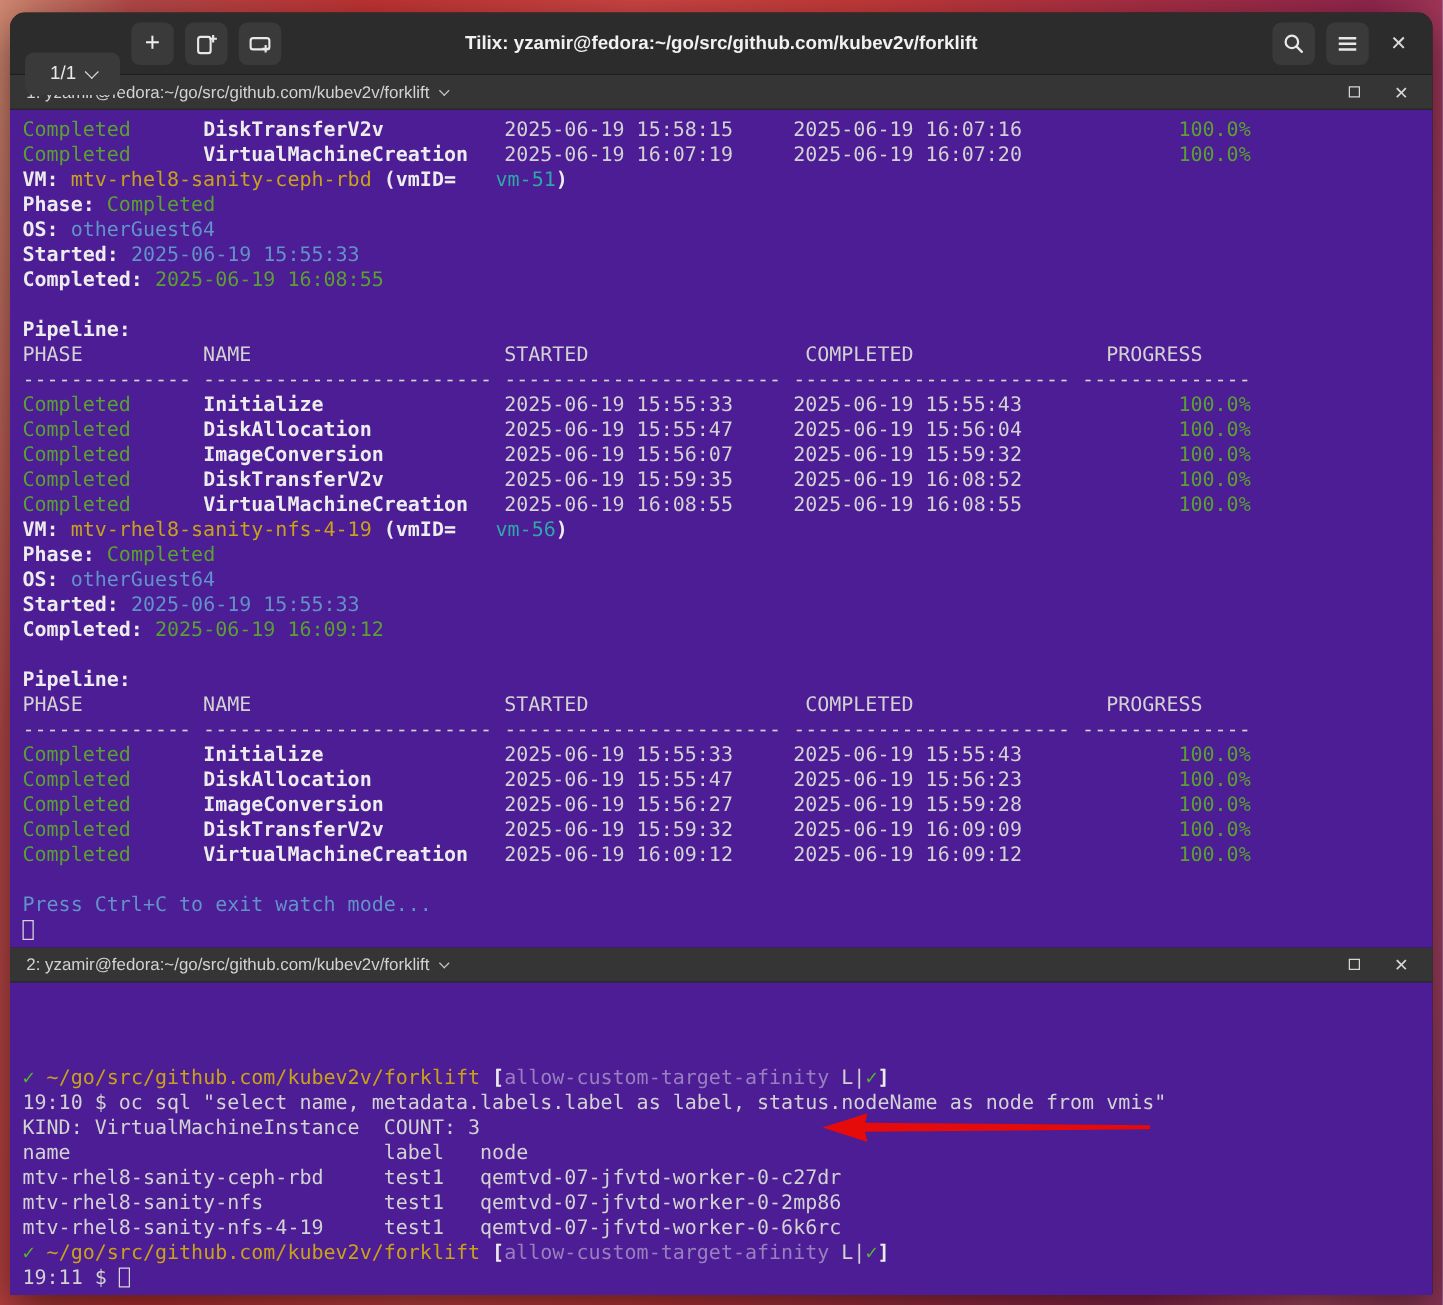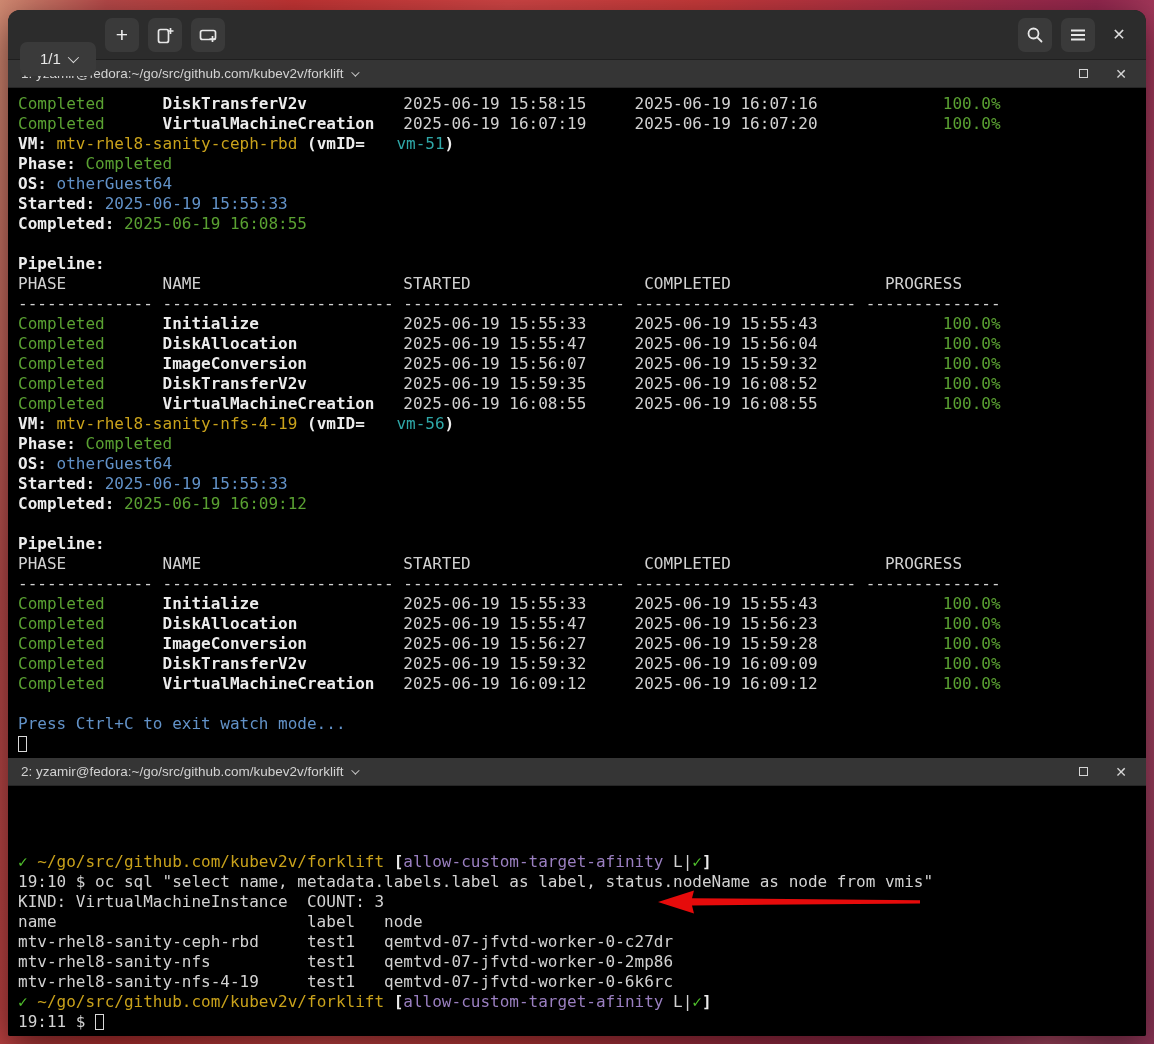--- a/index.html
+++ b/index.html
@@ -44,21 +44,21 @@
   .panebar{
     height:28px; flex:0 0 28px; background:#353535; border-bottom:1px solid #262626;
     display:flex; align-items:center; padding:0 13px; gap:8px;
     font-size:13.5px; color:#d2d2d2;
   }
   .panebar .pb-right{ margin-left:auto; display:flex; align-items:center; gap:27px; padding-right:6px; }
   .restore-sq{ width:9px; height:9px; border:1.6px solid #d6d6d6; display:inline-block; }
   .pb-close{ font-size:14px; color:#d6d6d6; line-height:1; }
   
   .terminal{
-    background:#000000; position:relative;
+    background:#4c1d95; position:relative;
     font-family:"DejaVu Sans Mono", monospace;
     font-size:16px; line-height:20px; white-space:pre;
     padding:6px 0 0 10px; overflow:hidden;
   }
   #terminal-1{ flex:0 0 670px; }
   #terminal-2{ flex:1 1 auto; }
   .term-line{ height:20px; }
   .t-w { color:var(--fg); }
   .t-bw{ color:var(--fg-bright); font-weight:bold; }
   .t-g { color:var(--green); }
@@ -94,20 +94,21 @@
       </svg>
     </button>
     <button class="hbtn">
       <svg width="22" height="20" viewBox="0 0 22 20">
         <rect x="3.5" y="5.5" width="15" height="9" rx="2" fill="none" stroke="#e8e8e8" stroke-width="1.7"></rect>
         <line x1="15.5" y1="11" x2="15.5" y2="17" stroke="#e8e8e8" stroke-width="1.7"></line>
         <line x1="12.5" y1="14" x2="18.5" y2="14" stroke="#e8e8e8" stroke-width="1.7"></line>
       </svg>
     </button>
 
+    <div class="win-title">Tilix: yzamir@fedora:~/go/src/github.com/kubev2v/forklift</div>
 
     <div class="hb-right">
       <button class="hbtn">
         <svg width="18" height="18" viewBox="0 0 18 18">
           <circle cx="7.5" cy="7.5" r="5" fill="none" stroke="#e8e8e8" stroke-width="1.8"></circle>
           <line x1="11.3" y1="11.3" x2="15.5" y2="15.5" stroke="#e8e8e8" stroke-width="1.8" stroke-linecap="round"></line>
         </svg>
       </button>
       <button class="hbtn">
         <svg width="16" height="14" viewBox="0 0 16 14">

